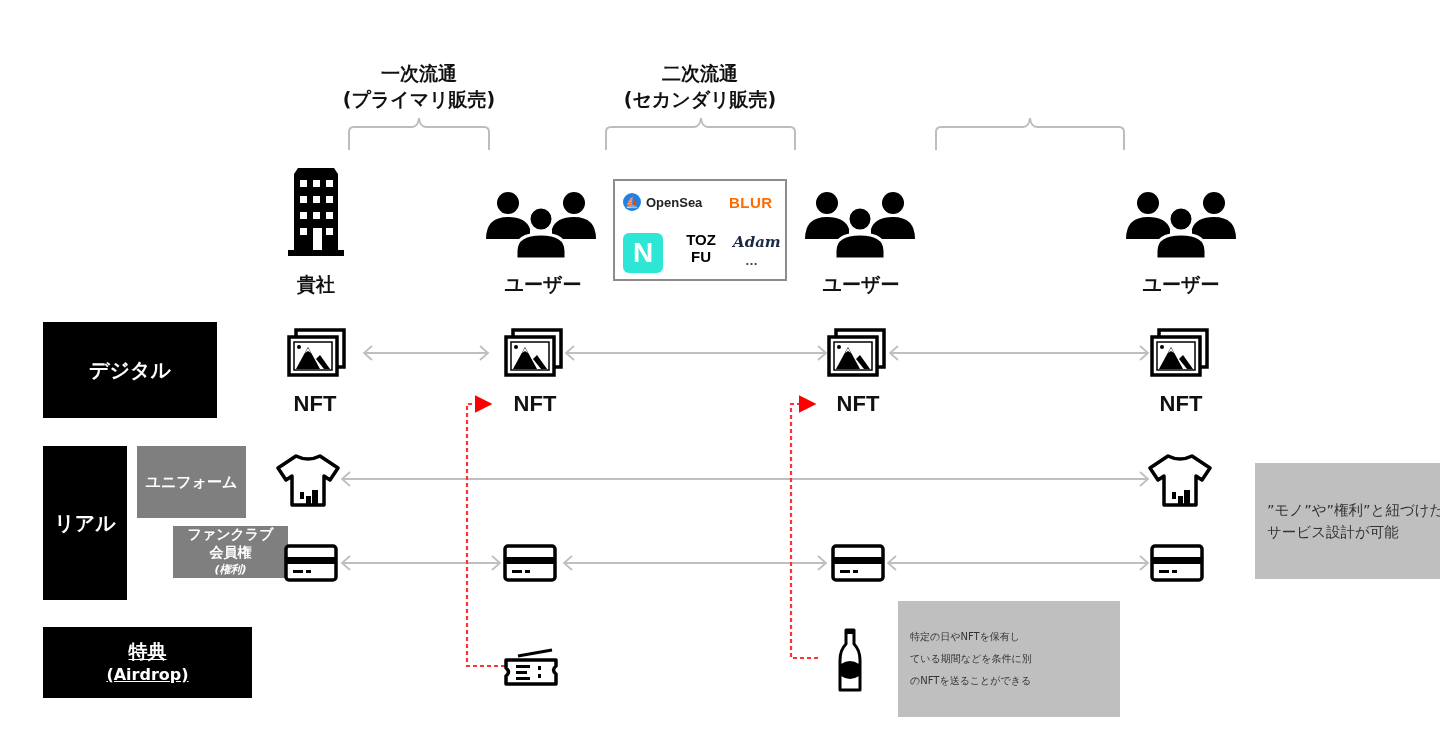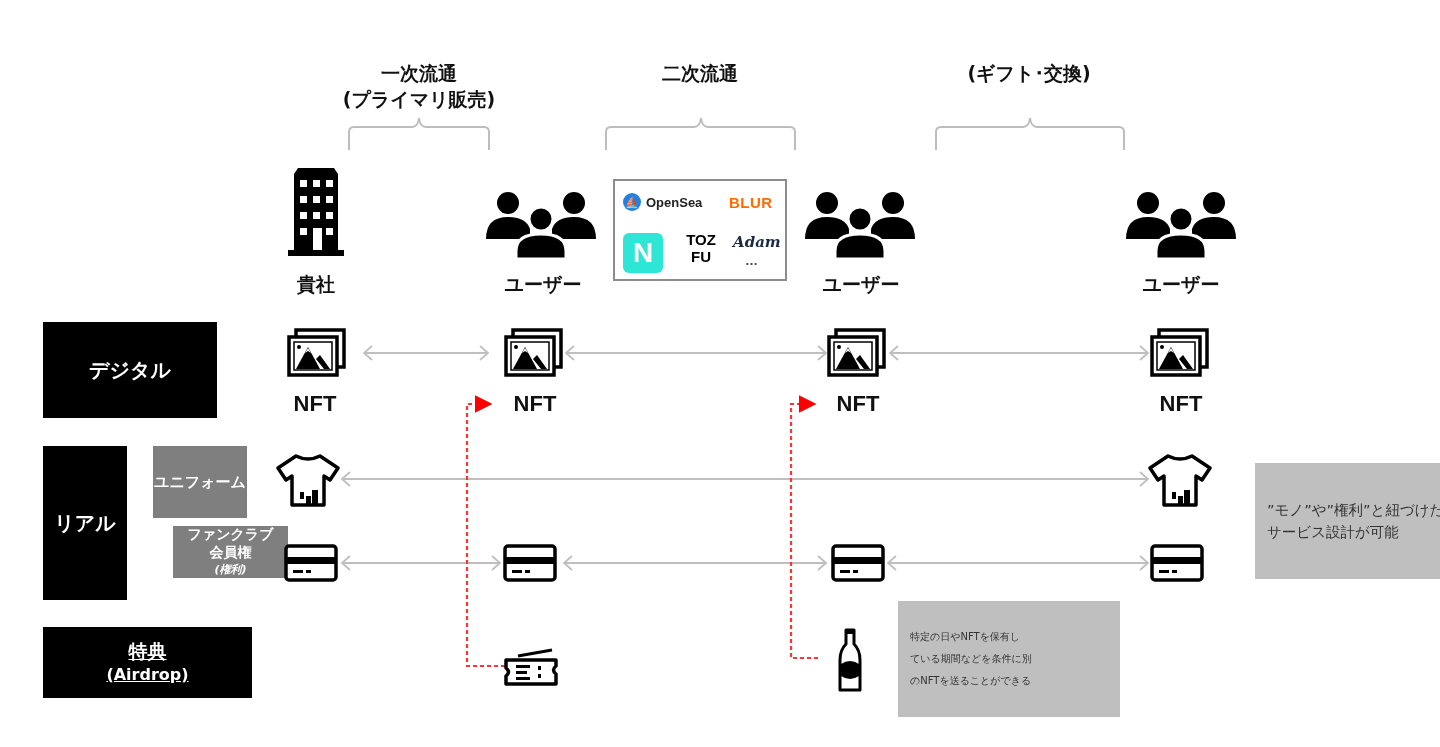--- a/index.html
+++ b/index.html
@@ -18,23 +18,23 @@
 </style>
 </head>
 <body>
 
 <div class="phase-title" style="left:309px; top:40px;">
   <div>一次流通</div>
   <div>(プライマリ販売)</div>
 </div>
 <div class="phase-title" style="left:590px; top:40px;">
   <div>二次流通</div>
+  <div>(セカンダリ販売)</div>
 </div>
 <div class="phase-title" style="left:919px; top:40px;">
-  <div>(ギフト･交換)</div>
 </div>
 
 <svg class="overlay" width="1440" height="747">
   <defs>
     <marker id="redhead" markerWidth="8" markerHeight="8" refX="6" refY="4" orient="auto">
       <path d="M0,0 L8,4 L0,8 z" fill="#ff0000"></path>
     </marker>
   </defs>
 
   <path d="M349,150 L349,132 Q349,127 354,127 L412,127 Q418,127 419,118 Q420,127 426,127 L484,127 Q489,127 489,132 L489,150" fill="none" stroke="#bdbdbd" stroke-width="2"></path>
@@ -156,21 +156,21 @@
   <div class="mk" style="left:118px; top:52px; font-family:'DejaVu Serif',serif; font-size:15px; color:#1b2a44; font-style:italic;">Adam</div>
   <div class="mk" style="left:130px; top:72px; font-size:13px; color:#444;">…</div>
 </div>
 
 <div class="row-label" style="left:43px; top:322px; width:174px; height:96px; font-size:20px;align-items:center;">
   <span>デジタル</span>
 </div>
 <div class="row-label" style="left:43px; top:446px; width:84px; height:154px; font-size:20px;">
   <span>リアル</span>
 </div>
-<div class="sub-label" style="left:137px; top:446px; width:94px; height:72px; font-size:15px;margin-left:16px;">
+<div class="sub-label" style="left:137px; top:446px; width:109px; height:72px; font-size:15px;">
   <span>ユニフォーム</span>
 </div>
 <div class="sub-label" style="left:137px; top:526px; width:115px; height:52px; font-size:14px; line-height:18px;margin-left:36px;">
   <span>ファンクラブ</span>
   <span>会員権</span>
   <span style="font-size:11px;font-style:italic;">(権利)</span>
 </div>
 <div class="row-label" style="left:43px; top:627px; width:209px; height:71px; flex-direction:column; font-size:19px; line-height:24px;text-decoration:underline;">
   <span>特典</span>
   <span style="font-size:16px;">(Airdrop)</span>

